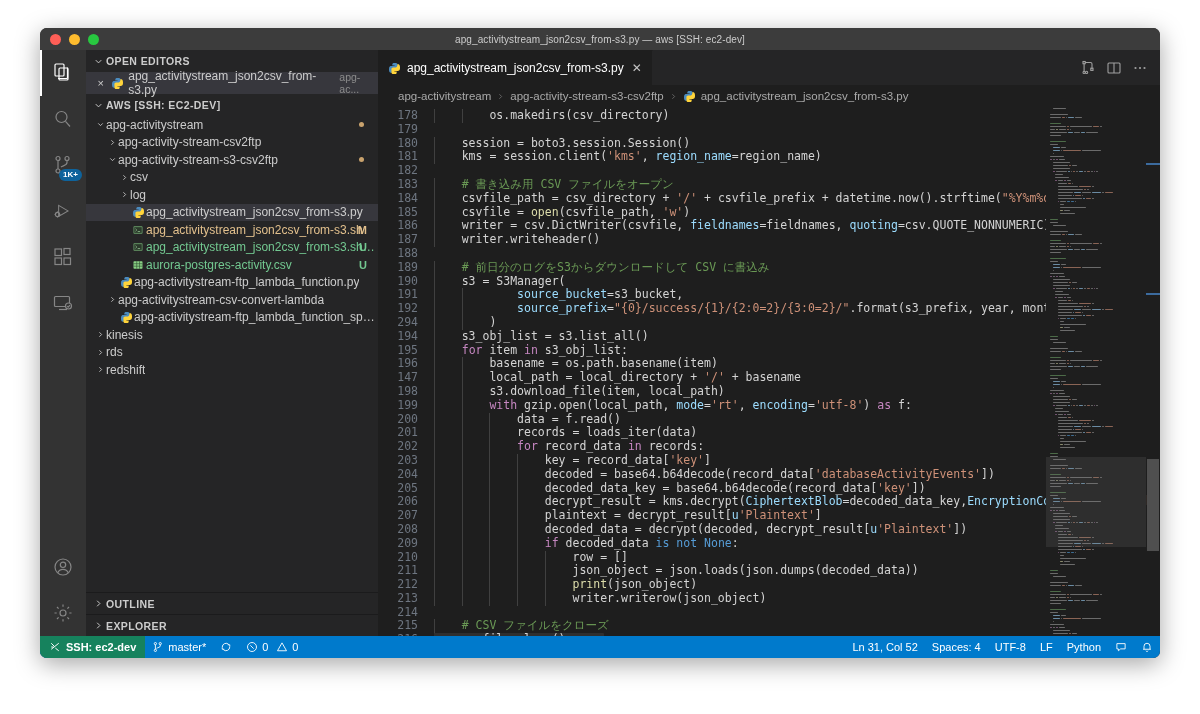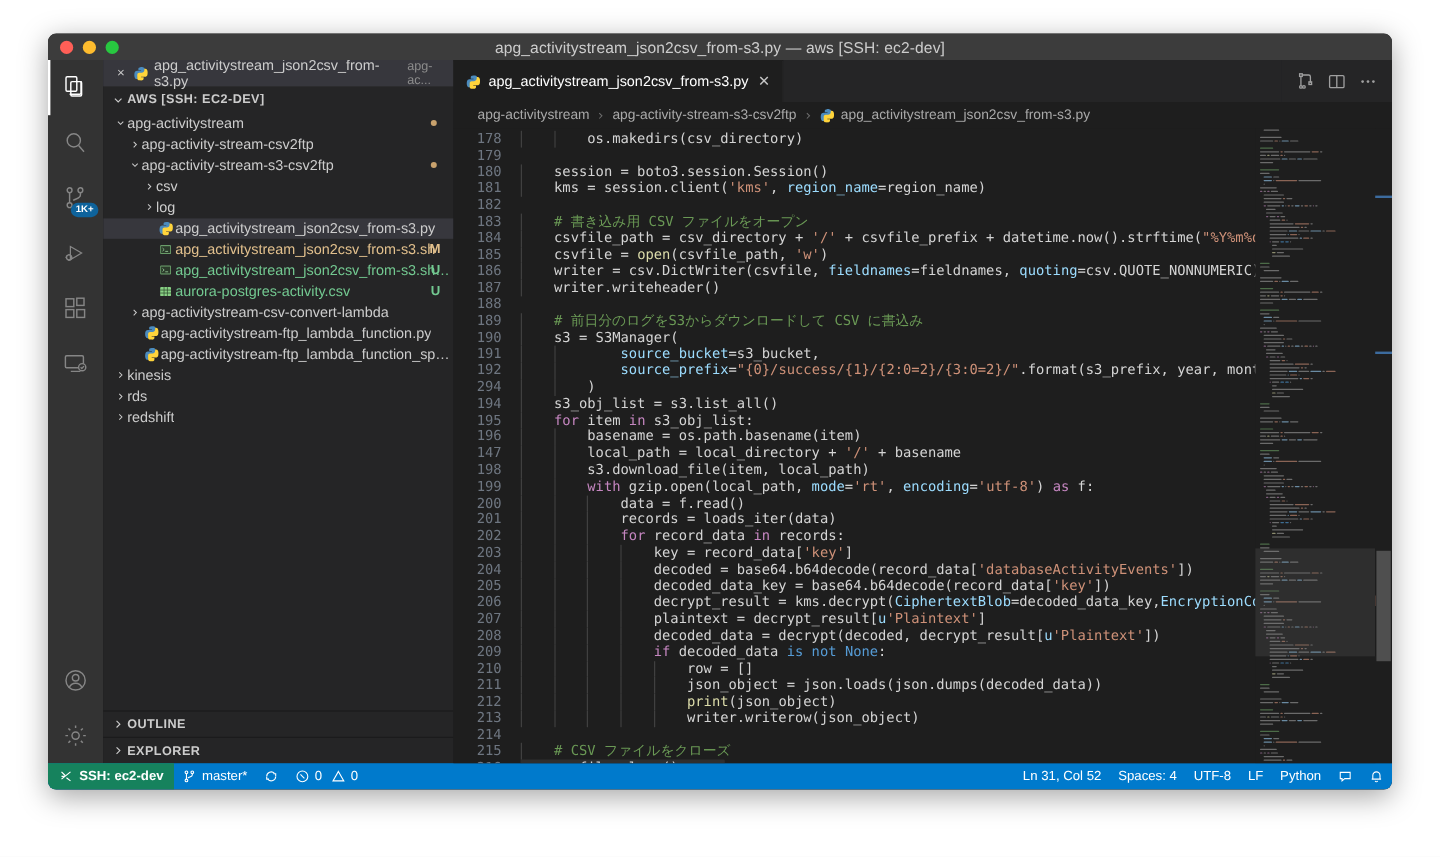--- a/index.html
+++ b/index.html
@@ -35,21 +35,21 @@
     position: relative;
   }
   .traffic { display: flex; gap: 8px; padding-left: 10px; }
   .dot { width: 11px; height: 11px; border-radius: 50%; }
   .dot.red { background: #ff5f57; }
   .dot.yellow { background: #febc2e; }
   .dot.green { background: #28c840; }
   .title-text {
     position: absolute; left: 0; right: 0;
     text-align: center;
-    font-size: 13px;
+    font-size: 10px;
     color: #cccccc;
     letter-spacing: 0.1px;
     pointer-events: none;
   }
   
   .body-row { flex: 1; display: flex; min-height: 0; }
   
   .activitybar {
     width: 46px;
     background: #333333;
@@ -364,20 +364,28 @@
             <svg width="24" height="24" viewBox="0 0 24 24" fill="none" stroke="currentColor" stroke-width="1.2">
               <circle cx="12" cy="12" r="3"></circle>
               <path d="M12 3.5v2.2M12 18.3v2.2M3.5 12h2.2M18.3 12h2.2M6 6l1.6 1.6M16.4 16.4 18 18M18 6l-1.6 1.6M7.6 16.4 6 18"></path>
             </svg>
           </span>
         </div>
       </div>
 
       <div class="sidebar">
 
+        <div class="section-header">
+          <span class="chev">
+            <svg width="11" height="11" viewBox="0 0 16 16" fill="none" stroke="currentColor" stroke-width="1.4">
+                <path d="M4 6l4 4 4-4"></path>
+              </svg>
+          </span>
+          <span>OPEN EDITORS</span>
+        </div>
         <div class="open-editors-list">
           <div class="oe-row">
             <span class="oe-close">×</span>
             <span>
               <svg width="13" height="13" viewBox="0 0 16 16">
                 <path d="M7.9 1.2c-2 0-2.6.7-2.6 1.9v1.3h2.8v.5H3.9c-1.2 0-2.2.7-2.5 2.1-.3 1.6-.3 2.6 0 4.2.3 1.3 1 2.1 2.2 2.1h1V11.7c0-1.4 1.2-2.6 2.6-2.6h2.6c1.1 0 2-.9 2-2V3.1c0-1.1-.9-1.8-2-1.9-.7-.1-1.4-.1-2.9 0z" fill="#4b8bbe"></path>
                 <path d="M8.1 14.8c2 0 2.6-.7 2.6-1.9v-1.3H7.9v-.5h4.2c1.2 0 2.2-.7 2.5-2.1.3-1.6.3-2.6 0-4.2-.3-1.3-1-2.1-2.2-2.1h-1v1.6c0 1.4-1.2 2.6-2.6 2.6H6.2c-1.1 0-2 .9-2 2v3.9c0 1.1.9 1.8 2 1.9.7.1 1.4.1 1.9 0z" fill="#ffd43b"></path>
               </svg>
             </span>
             <span>apg_activitystream_json2csv_from-s3.py</span>
@@ -476,36 +484,36 @@
               <span class="ficon">
                 <svg width="12" height="12" viewBox="0 0 16 16">
                   <rect x="2" y="3" width="12" height="10" rx="1" fill="#89d185"></rect>
                   <path d="M2 6.3h12M2 9.6h12M6.3 3v10M10 3v10" stroke="#2d4a2d" stroke-width="0.8"></path>
                 </svg>
               </span>
               <span class="lbl name-unt">aurora-postgres-activity.csv</span>
               <span class="gstat U">U</span>
             </div>
             <div class="tree-row" style="padding-left: 20px;">
-              <span class="tw">
-                <svg width="9" height="9" viewBox="0 0 16 16" fill="none" stroke="currentColor" stroke-width="1.5">
-                  <path d="M6 4l4 4-4 4"></path>
-                </svg>
-              </span>
-              <span class="lbl folder-name">apg-activitystream-csv-convert-lambda</span>
-            </div>
-            <div class="tree-row" style="padding-left: 20px;">
               <span class="tw"></span>
               <span class="ficon">
                 <svg width="13" height="13" viewBox="0 0 16 16">
                   <path d="M7.9 1.2c-2 0-2.6.7-2.6 1.9v1.3h2.8v.5H3.9c-1.2 0-2.2.7-2.5 2.1-.3 1.6-.3 2.6 0 4.2.3 1.3 1 2.1 2.2 2.1h1V11.7c0-1.4 1.2-2.6 2.6-2.6h2.6c1.1 0 2-.9 2-2V3.1c0-1.1-.9-1.8-2-1.9-.7-.1-1.4-.1-2.9 0z" fill="#4b8bbe"></path>
                   <path d="M8.1 14.8c2 0 2.6-.7 2.6-1.9v-1.3H7.9v-.5h4.2c1.2 0 2.2-.7 2.5-2.1.3-1.6.3-2.6 0-4.2-.3-1.3-1-2.1-2.2-2.1h-1v1.6c0 1.4-1.2 2.6-2.6 2.6H6.2c-1.1 0-2 .9-2 2v3.9c0 1.1.9 1.8 2 1.9.7.1 1.4.1 1.9 0z" fill="#ffd43b"></path>
                 </svg>
               </span>
               <span class="lbl folder-name">apg-activitystream-ftp_lambda_function.py</span>
+            </div>
+            <div class="tree-row" style="padding-left: 20px;">
+              <span class="tw">
+                <svg width="9" height="9" viewBox="0 0 16 16" fill="none" stroke="currentColor" stroke-width="1.5">
+                  <path d="M6 4l4 4-4 4"></path>
+                </svg>
+              </span>
+              <span class="lbl folder-name">apg-activitystream-csv-convert-lambda</span>
             </div>
             <div class="tree-row" style="padding-left: 20px;">
               <span class="tw"></span>
               <span class="ficon">
                 <svg width="13" height="13" viewBox="0 0 16 16">
                   <path d="M7.9 1.2c-2 0-2.6.7-2.6 1.9v1.3h2.8v.5H3.9c-1.2 0-2.2.7-2.5 2.1-.3 1.6-.3 2.6 0 4.2.3 1.3 1 2.1 2.2 2.1h1V11.7c0-1.4 1.2-2.6 2.6-2.6h2.6c1.1 0 2-.9 2-2V3.1c0-1.1-.9-1.8-2-1.9-.7-.1-1.4-.1-2.9 0z" fill="#4b8bbe"></path>
                   <path d="M8.1 14.8c2 0 2.6-.7 2.6-1.9v-1.3H7.9v-.5h4.2c1.2 0 2.2-.7 2.5-2.1.3-1.6.3-2.6 0-4.2-.3-1.3-1-2.1-2.2-2.1h-1v1.6c0 1.4-1.2 2.6-2.6 2.6H6.2c-1.1 0-2 .9-2 2v3.9c0 1.1.9 1.8 2 1.9.7.1 1.4.1 1.9 0z" fill="#ffd43b"></path>
                 </svg>
               </span>
               <span class="lbl folder-name">apg-activitystream-ftp_lambda_function_spec_col...</span>

